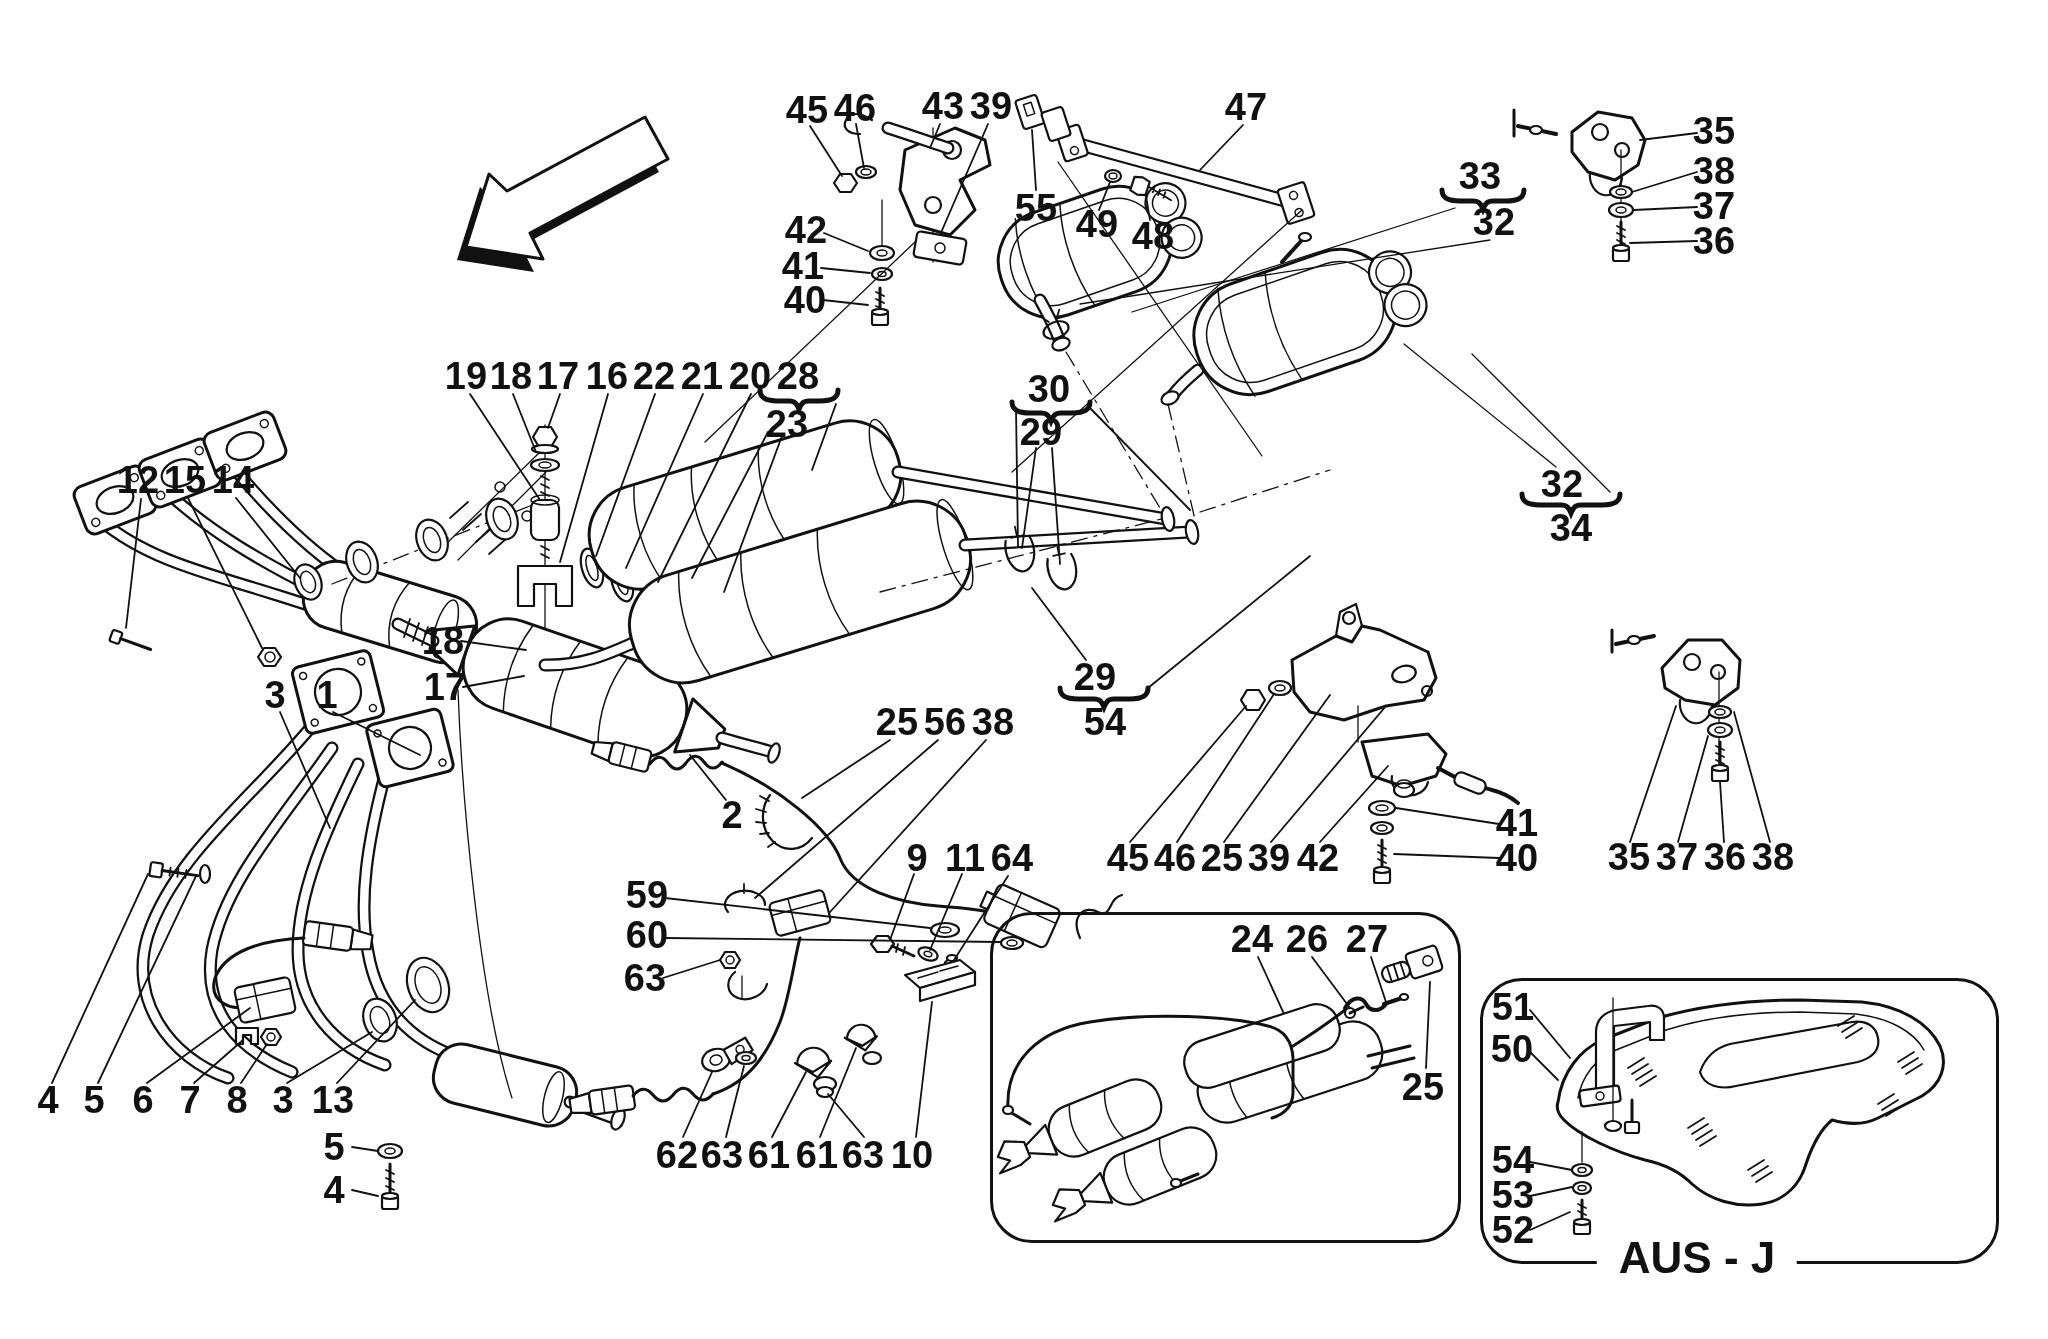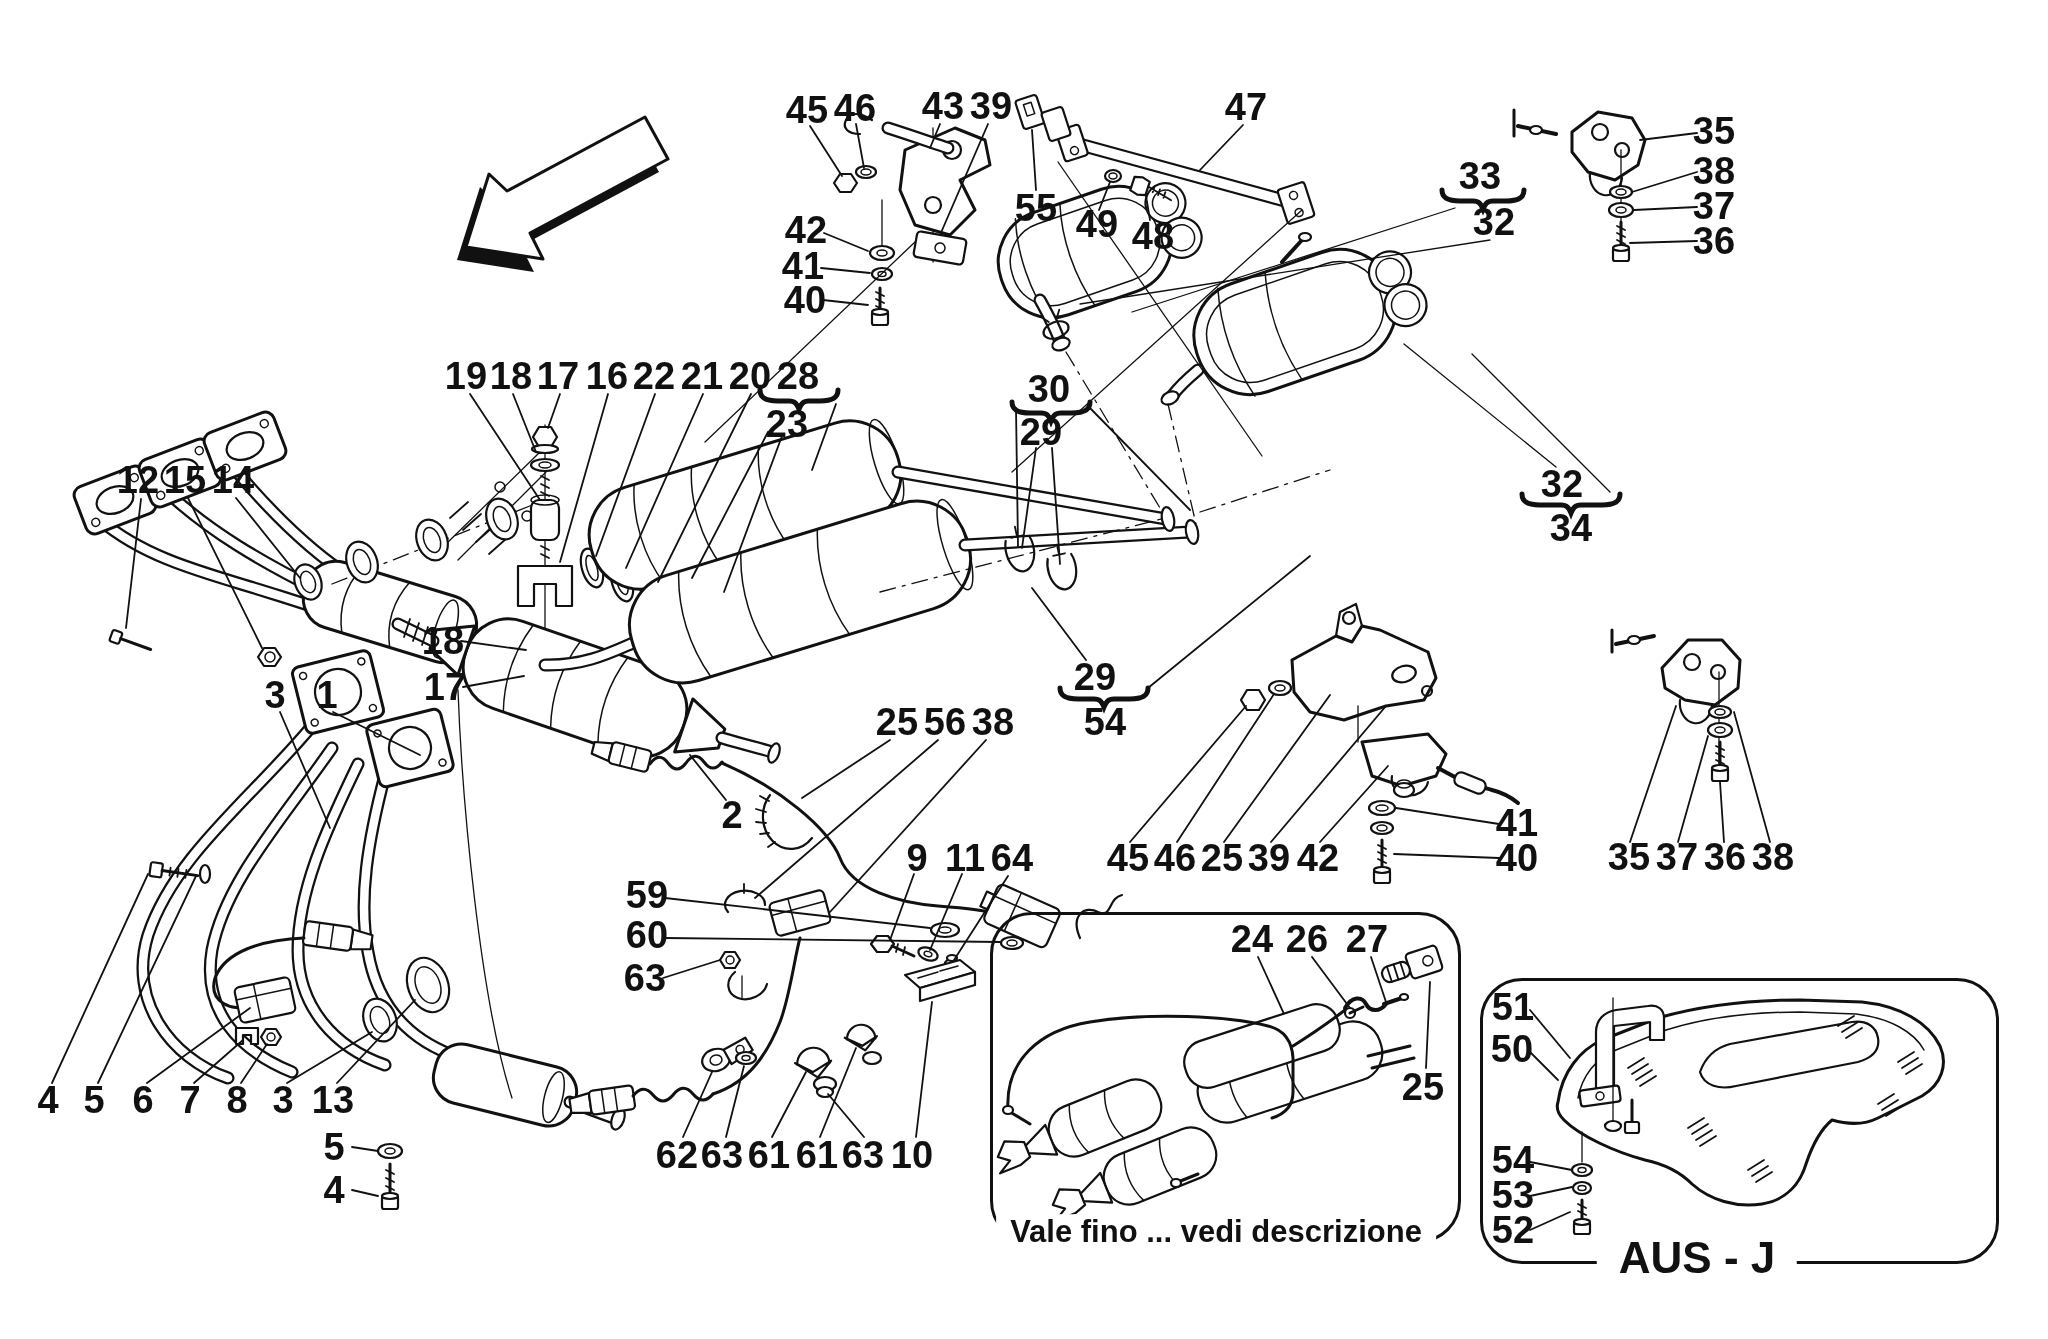--- a/index.html
+++ b/index.html
@@ -694,21 +694,20 @@
     <path class="oo w3" d="M1582,1200 L1582,1222"></path>
         <path class="ln" d="M1578,1204 L1586,1208 M1578,1211 L1586,1215"></path>
     <rect class="o2" x="1574" y="1222" width="16" height="12" rx="2"></rect>
         <ellipse class="o2" cx="1582" cy="1222" rx="8" ry="3"></ellipse>
   </g>
 </svg>
 
 <div class="inset" style="left:990px;top:912px;width:465px;height:325px;"></div>
 <div class="inset" style="left:1480px;top:978px;width:513px;height:280px;"></div>
 
-<div class="caption" style="left:1216px;top:1232px;">Vale fino ... vedi descrizione</div>
 <div class="auslabel" style="left:1697px;top:1258px;">AUS - J</div>
 
 <div>
   <span class="co" style="left:807px;top:110px">45</span>
   <span class="co" style="left:855px;top:108px">46</span>
   <span class="co" style="left:943px;top:106px">43</span>
   <span class="co" style="left:991px;top:106px">39</span>
   <span class="co" style="left:1246px;top:107px">47</span>
   <span class="co" style="left:1036px;top:208px">55</span>
   <span class="co" style="left:1097px;top:224px">49</span>

